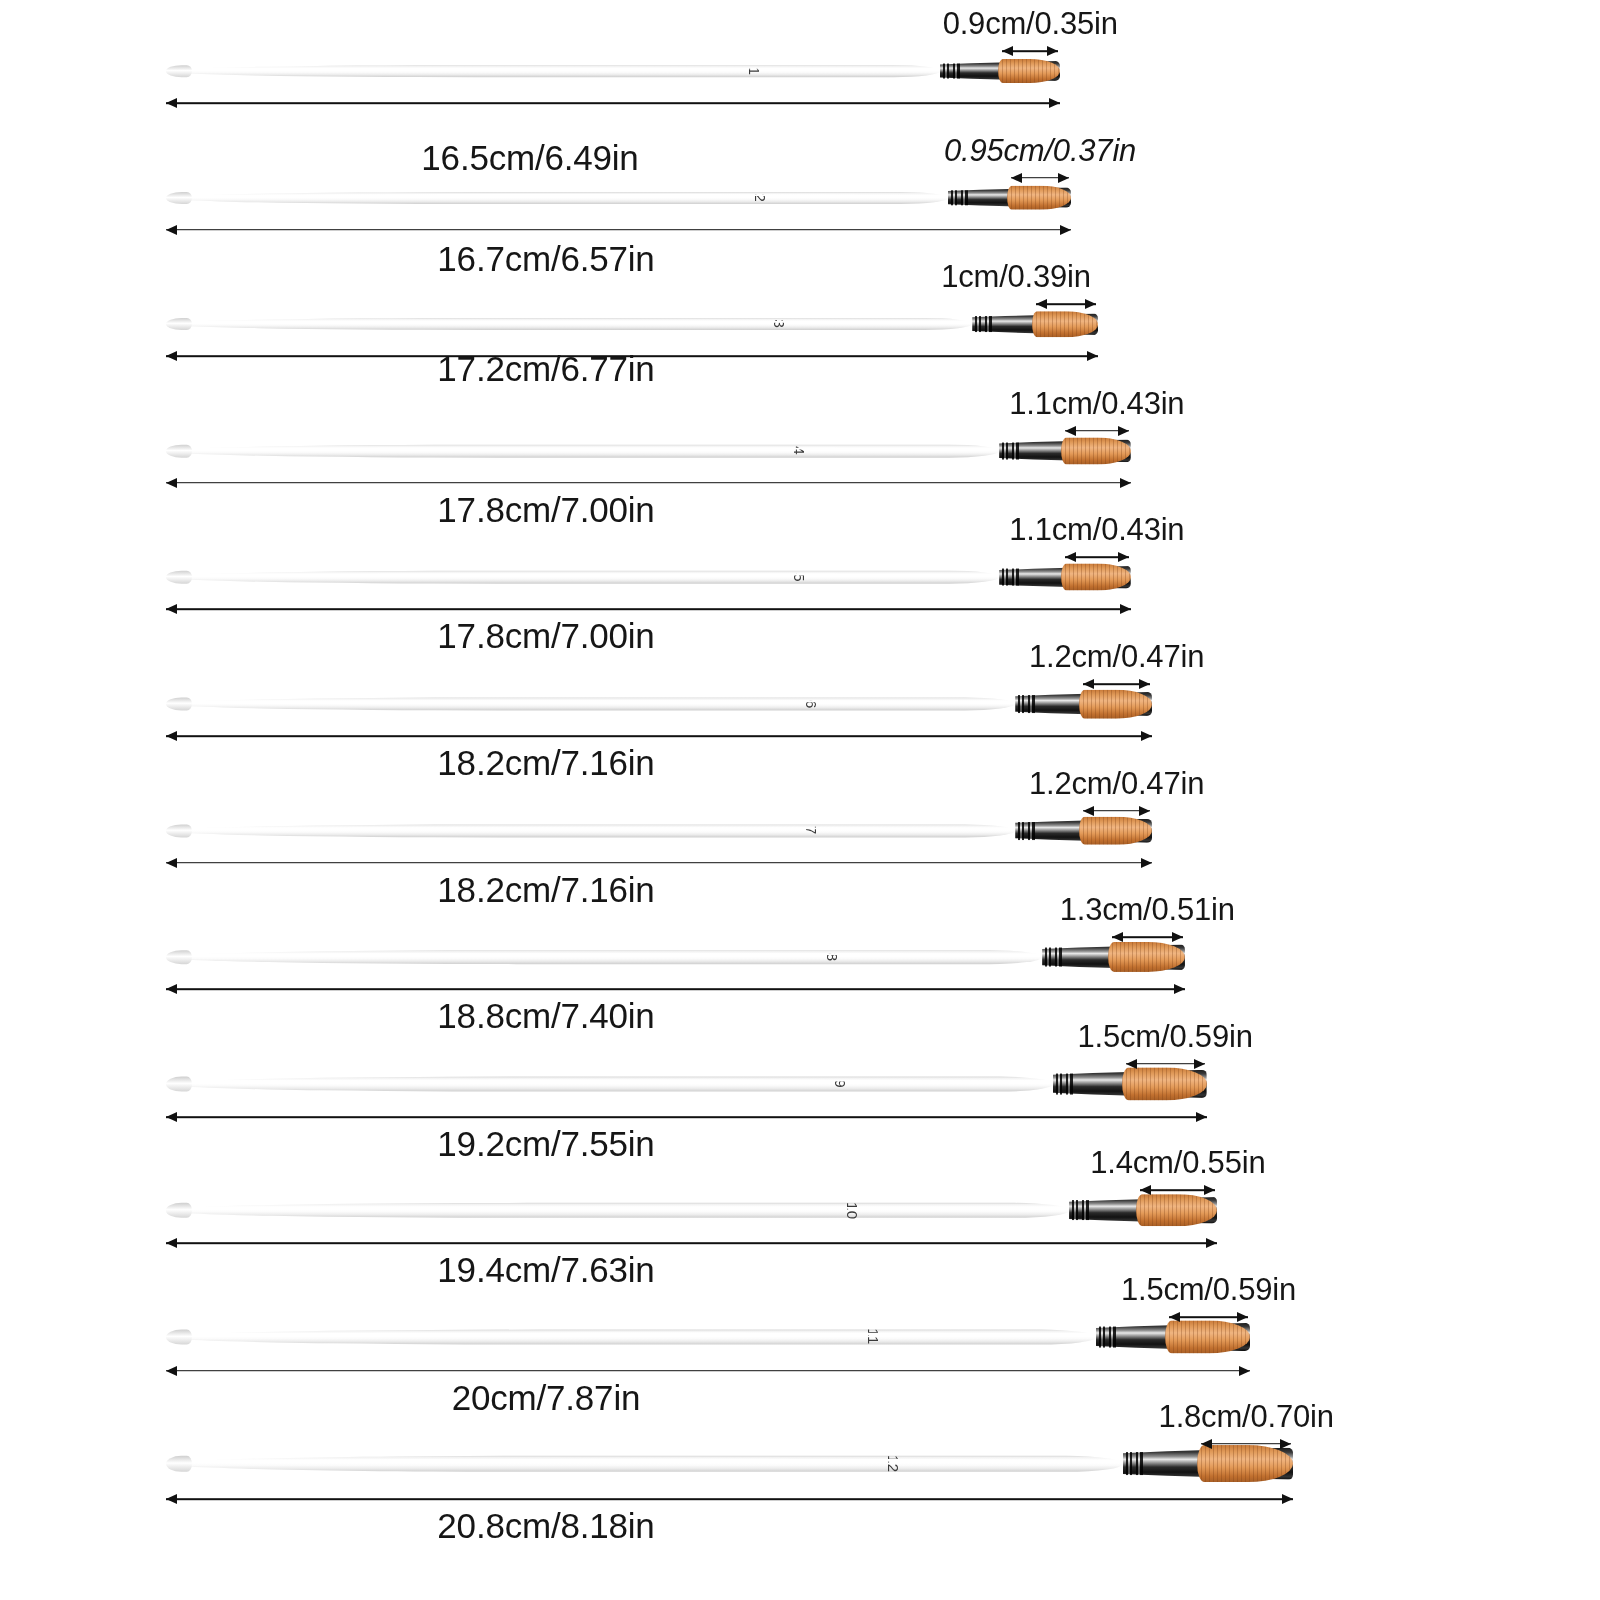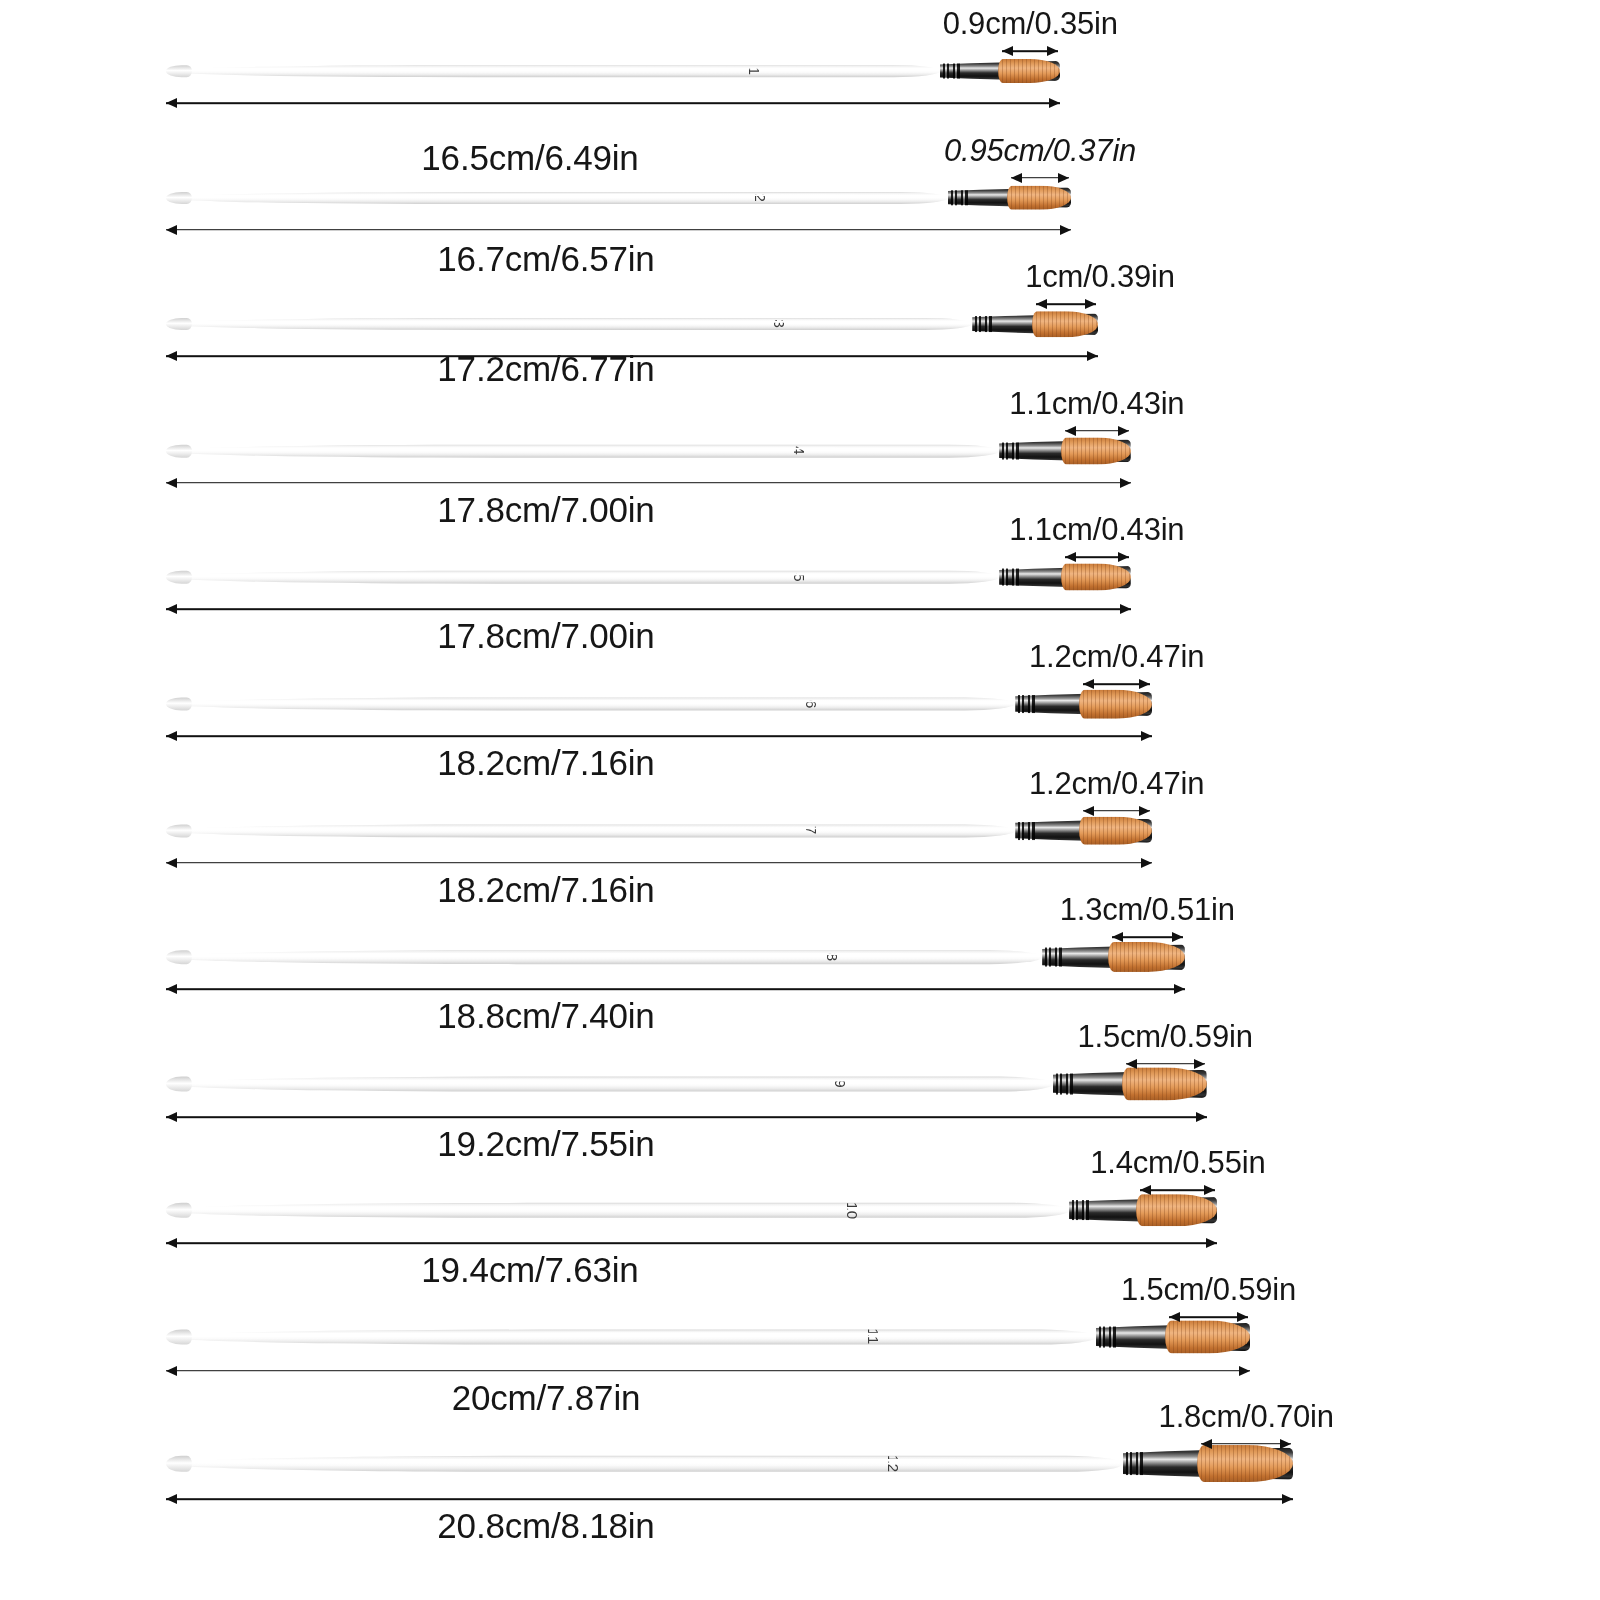--- a/index.html
+++ b/index.html
@@ -160,21 +160,21 @@
         <span class="bar"></span>
         <span class="h l"></span>
         <span class="h r"></span>
       </div>
       <div class="len-label" style="left: 336px; width: 420px; top: 48px;">17.2cm/6.77in</div>
       <div class="arrow" style="left: 1036.24px; width: 60px; top: -4px;">
         <span class="bar"></span>
         <span class="h l"></span>
         <span class="h r"></span>
       </div>
-      <div class="tip-label" style="left: 940px; width: 320px; top: -42px;">1cm/0.39in</div>
+      <div class="tip-label" style="left: 856px; width: 320px; top: -42px;">1cm/0.39in</div>
     </div>
     <div class="row" style="top: 427.8px;">
       <div class="brush" style="left: 166px; width: 1034.56px; top: 0px;">
         <div class="handle" style="width: 833.16px; height: 12.72px;">
           <span class="hnum" style="left: 76%;">4</span>
         </div>
         <div class="ferrule" style="left: 833.16px; width: 131.6px; height: 22.85px;"></div>
         <div class="crimp" style="left: 836.16px; width: 17px; height: 16.909px;"></div>
         <div class="bristles" style="left: 894.96px; width: 69.8px; height: 27.05px;"></div>
       </div>
@@ -308,21 +308,21 @@
         </div>
         <div class="ferrule" style="left: 903.08px; width: 148.4px; height: 26.9px;"></div>
         <div class="crimp" style="left: 906.08px; width: 17px; height: 19.906px;"></div>
         <div class="bristles" style="left: 970.28px; width: 81.2px; height: 31.7px;"></div>
       </div>
       <div class="arrow" style="left: 166px; width: 1051.48px; top: 48.795px;">
         <span class="bar"></span>
         <span class="h l"></span>
         <span class="h r"></span>
       </div>
-      <div class="len-label" style="left: 320px; width: 420px; top: 62.795px; text-align: center;">19.4cm/7.63in</div>
+      <div class="len-label" style="left: 336px; width: 420px; top: 62.795px; text-align: center;">19.4cm/7.63in</div>
       <div class="arrow" style="left: 1140.28px; width: 75.2px; top: -4px;">
         <span class="bar"></span>
         <span class="h l"></span>
         <span class="h r"></span>
       </div>
       <div class="tip-label" style="left: 1017.88px; width: 320px; top: -42px;">1.4cm/0.55in</div>
     </div>
     <div class="row" style="top: 1314px;">
       <div class="brush" style="left: 166px; width: 1169px; top: 0px;">
         <div class="handle" style="width: 930px; height: 14.8px;">

